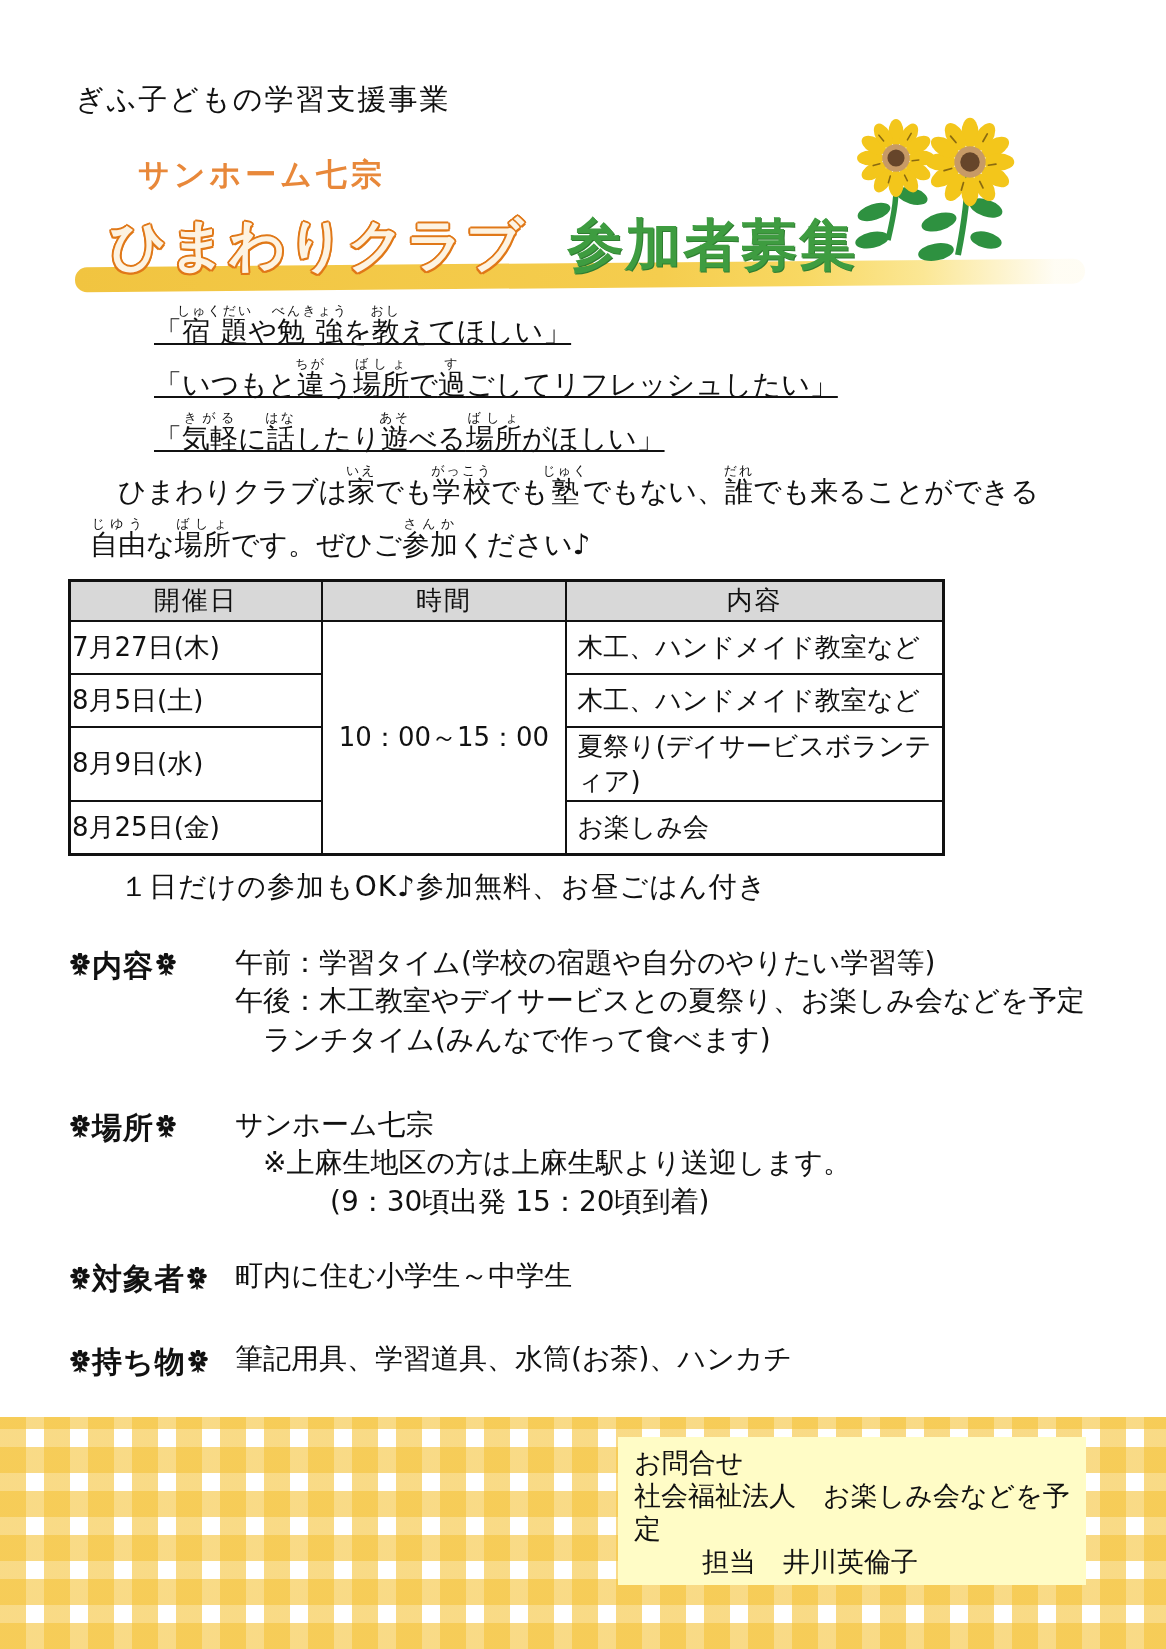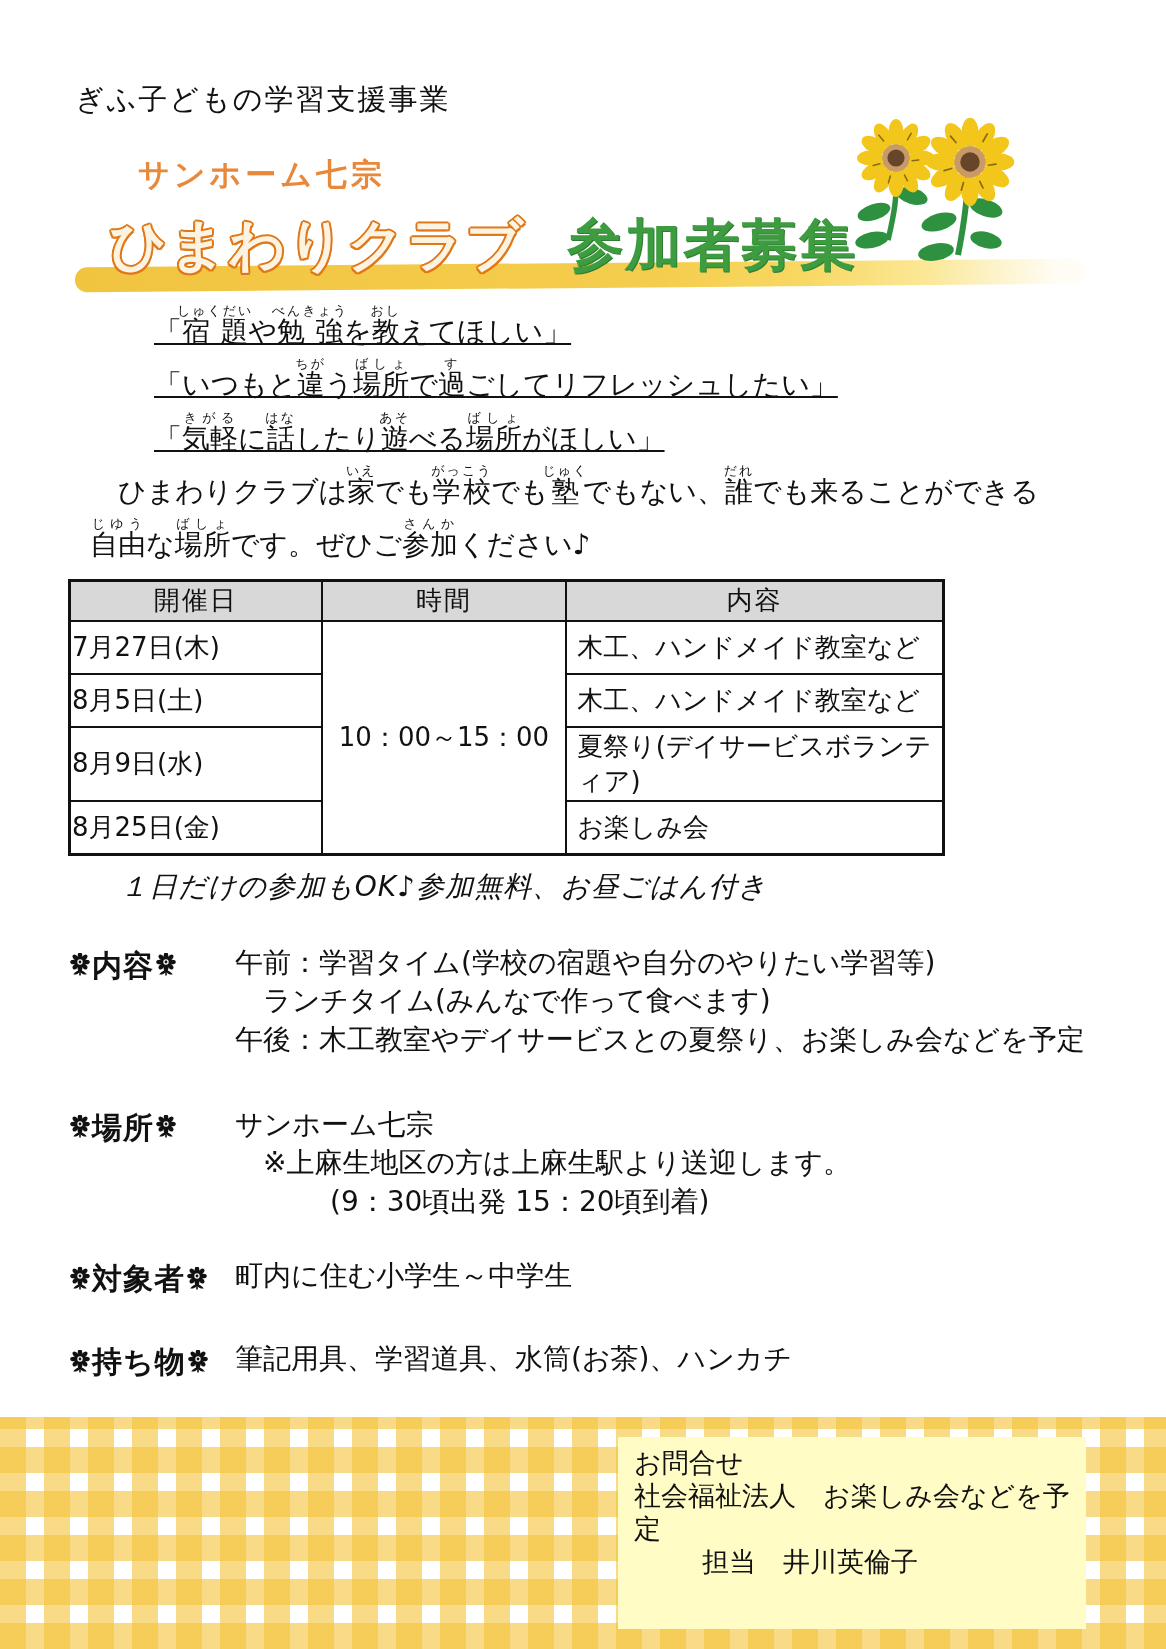--- a/index.html
+++ b/index.html
@@ -68,21 +68,21 @@
   .schedule{border:3px solid #111;}
   .schedule th{
     background:#d8d8d8;font-weight:normal;
     height:36px;text-align:center;letter-spacing:2px;
   }
   .schedule td{height:49px;vertical-align:middle;}
   .col-date{width:255px;text-align:left;}
   .col-time{width:247px;text-align:center;}
   .col-content{width:375px;text-align:left;padding-left:10px;}
   
-  .note{margin:12px 0 0 120px;font-size:28px;letter-spacing:1px;font-style:italic;}
+  .note{margin:12px 0 0 120px;font-size:28px;letter-spacing:1px;}
   
   .sections{margin:40px 0 0 68px;}
   .section-row{display:flex;align-items:flex-start;}
   .mt-naiyo{margin-top:0;}
   .mt-basho{margin-top:46px;}
   .mt-taisho{margin-top:36px;}
   .mt-mochimono{margin-top:42px;}
   .mt-moshikomi{margin-top:44px;}
   .mt-shimekiri{margin-top:2px;}
   .section-label-block{
@@ -98,21 +98,21 @@
   .footer{
     position:absolute;left:0;bottom:0;
     width:1166px;height:232px;
     background-color:#fff;
     background-image:
       repeating-linear-gradient(90deg, rgba(245,196,60,0.62) 0 26px, rgba(245,196,60,0) 26px 44px),
       repeating-linear-gradient(0deg, rgba(245,196,60,0.62) 0 26px, rgba(245,196,60,0) 26px 44px);
   }
   .contact-box{
     position:absolute;left:618px;top:20px;
-    width:468px;height:192px;
+    width:468px;height:148px;
     background:#fffcc6;
     padding:10px 0 0 16px;box-sizing:border-box;
     font-size:27px;line-height:1.22;
   }
   .contact-person{margin-left:68px;}
   .contact-phone{margin-left:10px;font-size:32px;letter-spacing:1px;}
   .phone-icon{font-size:30px;}
 </style>
 </head>
 <body>
@@ -250,22 +250,22 @@
         <circle cx="0" cy="0" r="2.7" fill="#fff"></circle>
         <circle cx="0" cy="0" r="1.4" fill="#111"></circle>
       </g>
       <path d="M12 17 C9.5 17.5 7 19 5.2 21.6 C8.8 21.8 11 20.2 12 18.4 C13 20.2 15.2 21.8 18.8 21.6 C17 19 14.5 17.5 12 17 Z"></path>
       <rect x="11.2" y="16" width="1.6" height="6.5"></rect>
     </g>
   </svg>
         </div>
         <div class="section-content">
           <div class="section-line ind0">午前：学習タイム(学校の宿題や自分のやりたい学習等)</div>
+          <div class="section-line ind0">午後：木工教室やデイサービスとの夏祭り、お楽しみ会などを予定</div>
           <div class="section-line ind05">ランチタイム(みんなで作って食べます)</div>
-          <div class="section-line ind0">午後：木工教室やデイサービスとの夏祭り、お楽しみ会などを予定</div>
         </div>
       </div>
       <div class="section-row mt-basho">
         <div class="section-label-block">
           <svg class="flower-icon" viewBox="0 0 24 26" xmlns="http://www.w3.org/2000/svg">
     <g fill="#111">
       <g transform="translate(12,9)">
         <ellipse cx="0" cy="-6.2" rx="2.3" ry="3.6"></ellipse>
         <ellipse cx="0" cy="-6.2" rx="2.3" ry="3.6" transform="rotate(45)"></ellipse>
         <ellipse cx="0" cy="-6.2" rx="2.3" ry="3.6" transform="rotate(90)"></ellipse>

